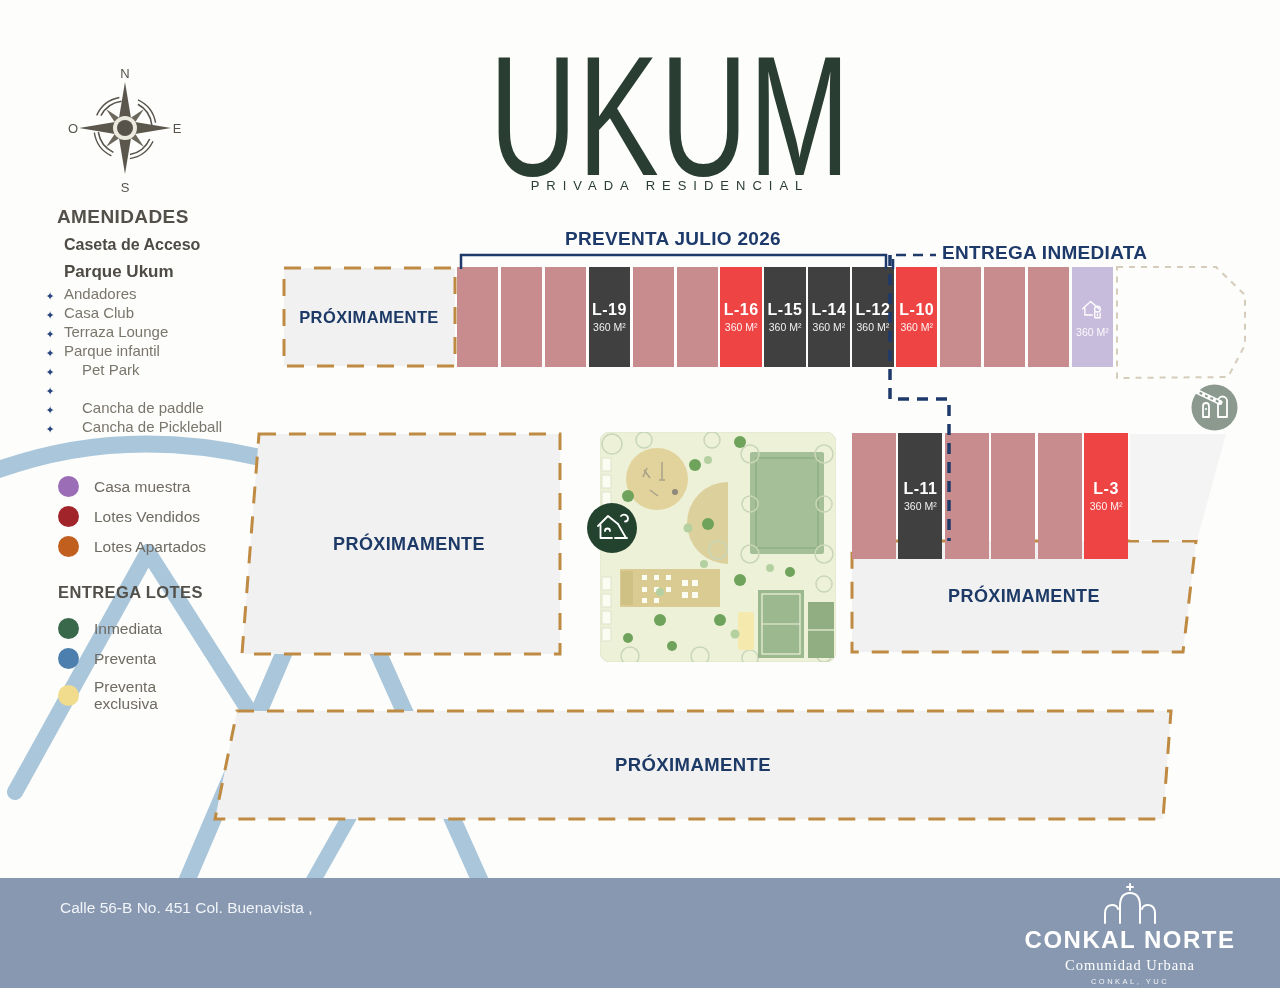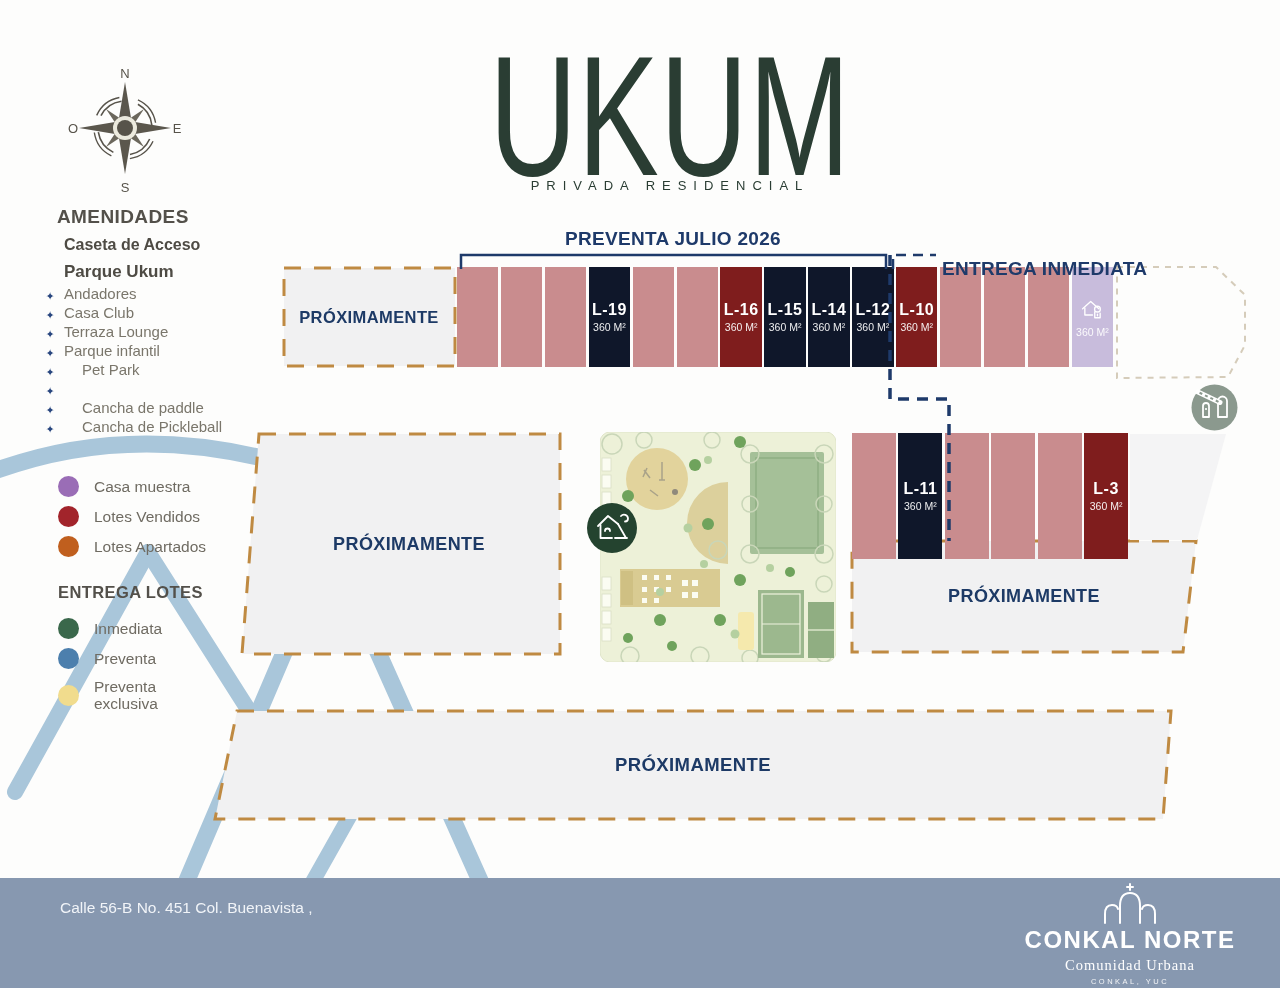--- a/index.html
+++ b/index.html
@@ -36,22 +36,22 @@
   .banner{font-weight:bold;color:#1e3a6a;font-size:19px;letter-spacing:.3px;}
   .preventa-banner{left:460px;top:228px;width:426px;text-align:center;}
   .entrega-banner{left:942px;top:242px;}
 
   
   .lot-row{position:absolute;display:flex;gap:2.5px;}
   #top-row{left:457px;top:267px;width:656px;height:100px;}
   #mid-row{left:852px;top:433px;width:276px;height:126px;}
   .lot{flex:1;display:flex;flex-direction:column;align-items:center;justify-content:center;gap:2px;}
   .lot.vendido{background:#c98c8e;}
-  .lot.preventa{background:#0f172a;}
-  .lot.apartado{background:#7f1d1d;}
+  .lot.preventa{background:#404040;}
+  .lot.apartado{background:#ef4444;}
   .lot.casa{background:#c8bcdc;}
   .lot-id{color:#fff;font-weight:bold;font-size:16px;letter-spacing:.5px;}
   .lot-area{color:#fff;opacity:.92;font-size:10.5px;}
 
   
   .coming{position:absolute;display:flex;align-items:center;justify-content:center;
           font-weight:bold;color:#1d3a66;letter-spacing:.4px;}
   .coming.t1{left:283px;top:268px;width:172px;height:98px;font-size:16.5px;}
   .coming.t2{left:258px;top:434px;width:302px;height:220px;font-size:18px;}
   .coming.t3{left:852px;top:541px;width:344px;height:111px;font-size:18px;}
@@ -181,21 +181,21 @@
     <div class="leg-row" style="width:170px;">
       <span class="leg-dot c-prevx"></span>
       <span class="leg-label" style="width:90px;">Preventa exclusiva</span>
       </div>
   </div>
 
   <div class="abs ukum" style="z-index:3;">UKUM</div>
   <div class="abs ukum-tag" style="z-index:3;">PRIVADA RESIDENCIAL</div>
 
   <div class="abs banner preventa-banner" style="z-index:3;">PREVENTA JULIO 2026</div>
-  <div class="abs banner entrega-banner" style="z-index:3;margin-top:16px;">ENTREGA INMEDIATA</div>
+  <div class="abs banner entrega-banner" style="z-index:3;">ENTREGA INMEDIATA</div>
 
   <div class="lot-row" id="top-row" style="z-index:2;">
     <div class="lot vendido"></div>
     <div class="lot vendido"></div>
     <div class="lot vendido"></div>
     <div class="lot preventa">
       <span class="lot-id">L-19</span>
       <span class="lot-area">360 M²</span>
       </div>
     <div class="lot vendido"></div>

